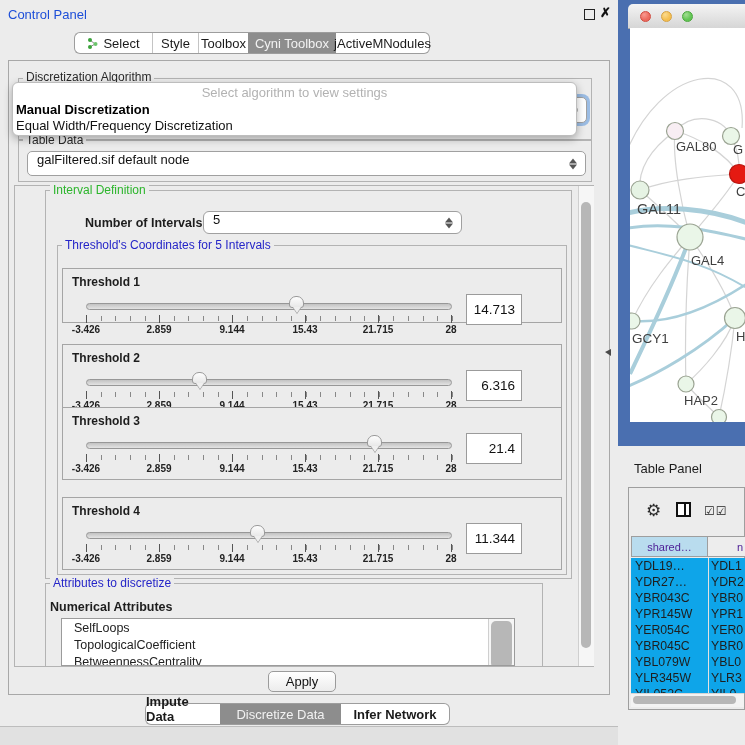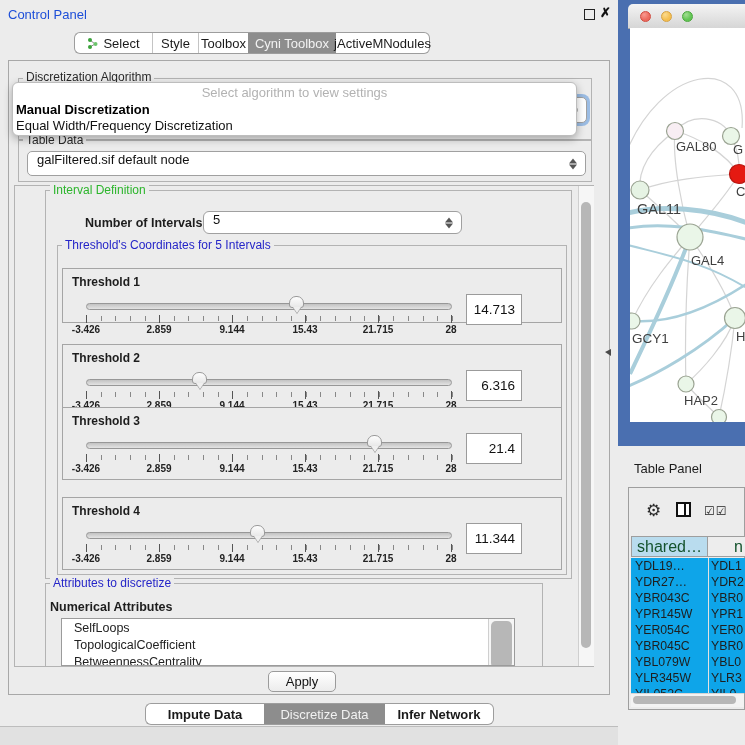--- a/index.html
+++ b/index.html
@@ -68,21 +68,21 @@
   .tl{position:absolute;top:7px;width:11px;height:11px;border-radius:50%;box-sizing:border-box;}
   #net-canvas{left:630px;top:28px;width:115px;height:394px;background:#fff;overflow:hidden;}
   
   #table-region{left:618px;top:446px;width:127px;height:299px;background:#ececec;}
   .tp-title{left:634px;top:461px;font-size:13px;color:#1c1c1c;}
   #tp-box{left:628px;top:487px;width:117px;height:223px;border:1px solid #9e9e9e;background:#ececec;box-sizing:border-box;}
   .gear{font-size:17px;color:#2b2b2b;}
   .colicon{width:15px;height:15px;border:2px solid #111;background:#fff;box-sizing:border-box;position:relative;}
   .colicon:after{content:"";position:absolute;left:50%;top:0;bottom:0;width:2px;background:#111;}
   .cbx{font-size:12px;color:#222;letter-spacing:1px;}
-  .th-cell{box-sizing:border-box;border:1px solid #9e9e9e;font-size:16px;color:#14532d;display:flex;align-items:center;}
+  .th-cell{box-sizing:border-box;border:1px solid #9e9e9e;font-size:11px;color:#4c1d95;display:flex;align-items:center;}
   .trow{font-size:12.3px;color:#1e1e1e;white-space:nowrap;}
   .cursor-arrow{width:0;height:0;border-right:6px solid #4a4a4a;border-top:3px solid transparent;border-bottom:4px solid transparent;}
 </style>
 </head>
 <body>
 
 <div class="abs" id="control-panel">
 
   <div class="abs cp-title">Control Panel</div>
   <div class="abs float-box"></div>
@@ -238,21 +238,21 @@
     <div>TopologicalCoefficient</div>
     <div>BetweennessCentrality</div>
     <div class="sbar-v" style="position:absolute;right:0;top:0;width:13px;height:48px;">
       <div class="thumb" style="position:absolute;left:2px;top:2px;width:9px;height:44px;"></div>
     </div>
   </div>
 
   <div class="abs button" style="left:268px;top:671px;width:68px;height:21px;">Apply</div>
 
   <div class="abs" style="left:145px;top:703px;display:flex;">
-    <div class="seg first" style="width:119px;font-weight:bold;">
+    <div class="seg first" style="width:75px;font-weight:bold;align-items:flex-end;">
         <span>Impute Data</span>
       </div>
     <div class="seg sel" style="width:121px;">
         <span>Discretize Data</span>
       </div>
     <div class="seg last" style="width:109px;font-weight:bold;">
         <span>Infer Network</span>
       </div>
   </div>
 

